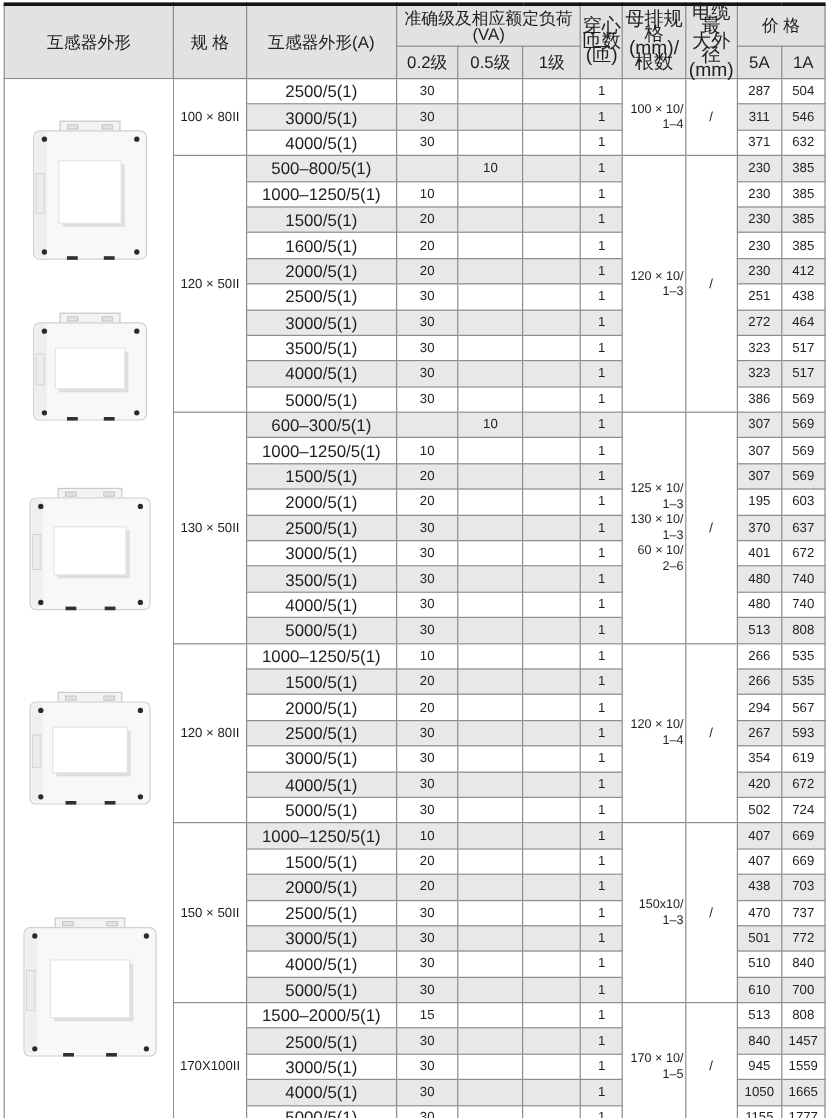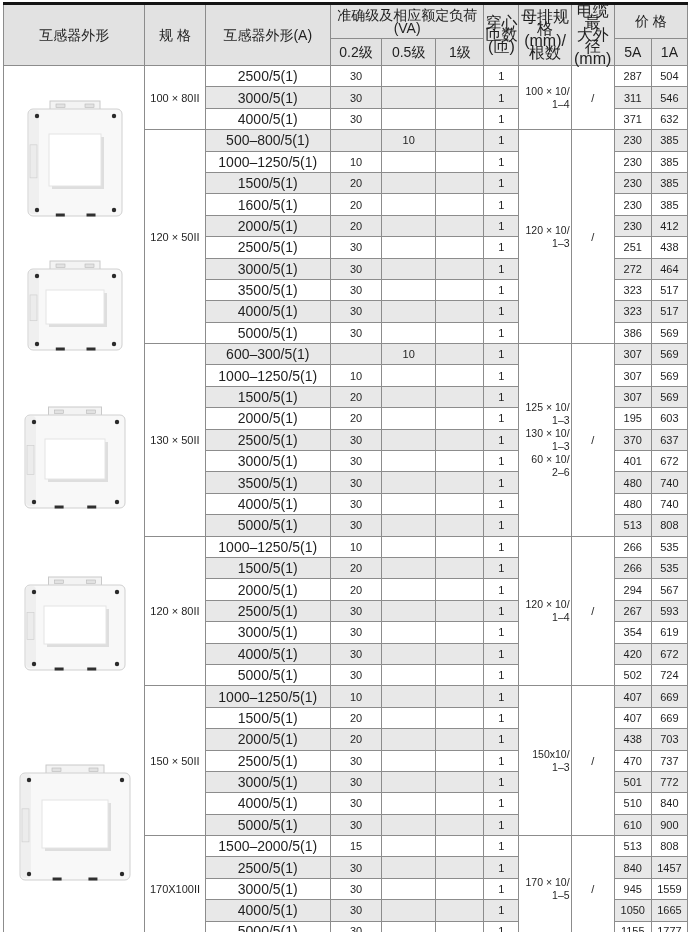--- a/index.html
+++ b/index.html
@@ -485,21 +485,21 @@
           <td>510</td>
           <td>840</td>
         </tr>
         <tr>
           <td class="ratio g">5000/5(1)</td>
           <td class="g">30</td>
           <td class="g"></td>
           <td class="g"></td>
           <td class="g">1</td>
           <td class="g">610</td>
-          <td class="g">900</td>
+          <td class="g">700</td>
         </tr>
         <tr>
           <td class="m" rowspan="5">170X100II</td>
           <td class="ratio">1500–2000/5(1)</td>
           <td>15</td>
           <td></td>
           <td></td>
           <td>1</td>
           <td class="pre m" rowspan="5">170 × 10/
 1–5</td>

